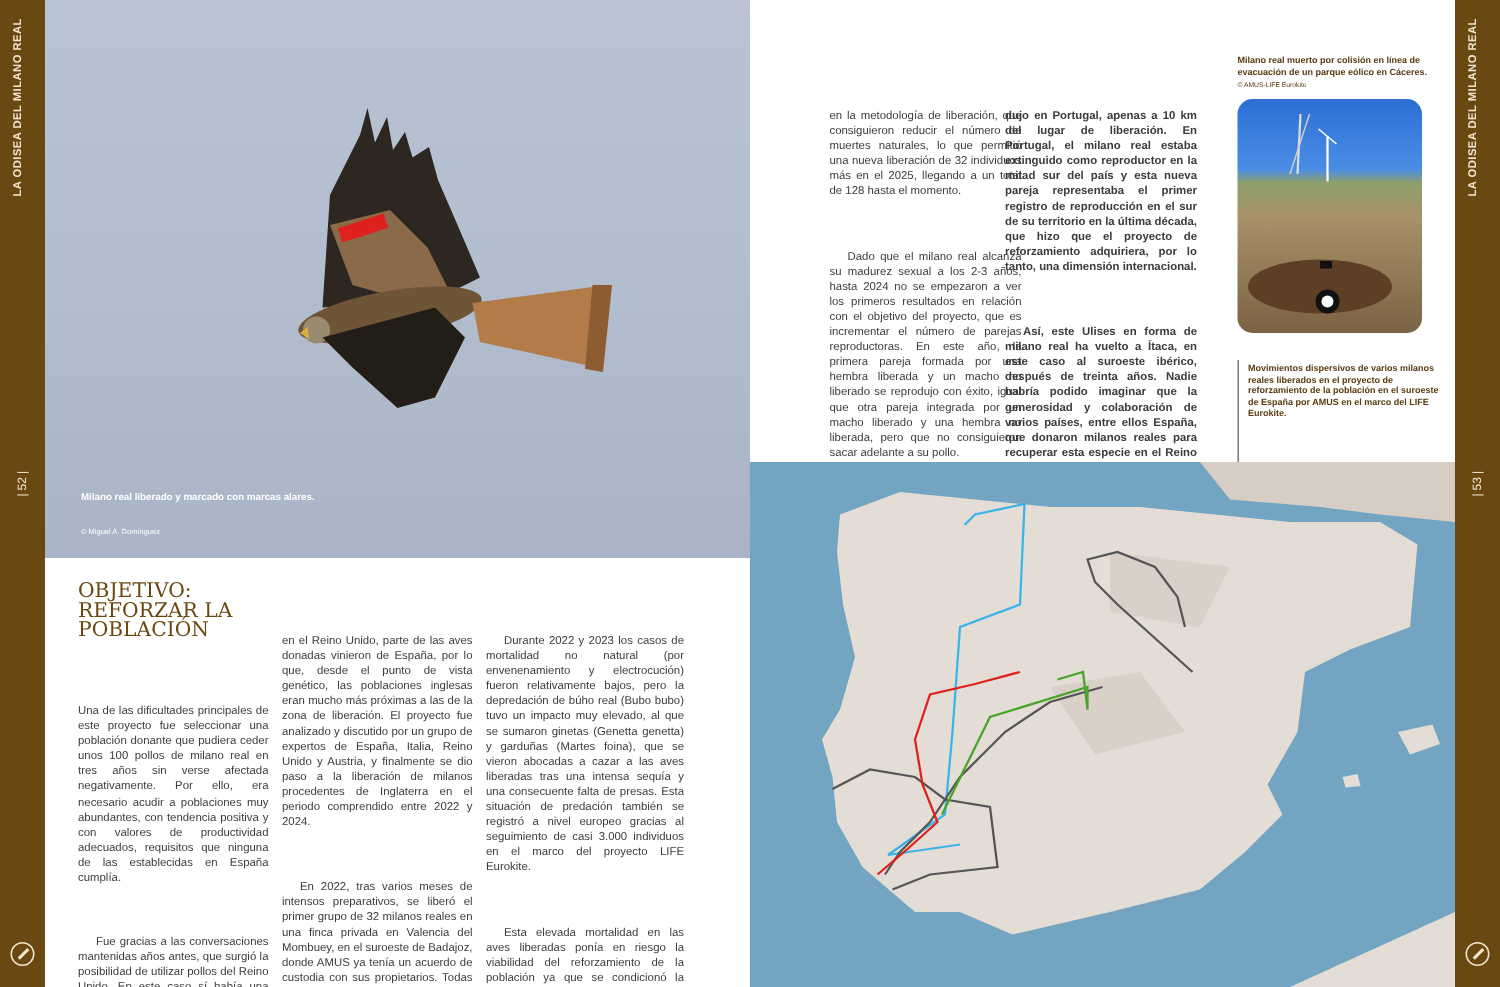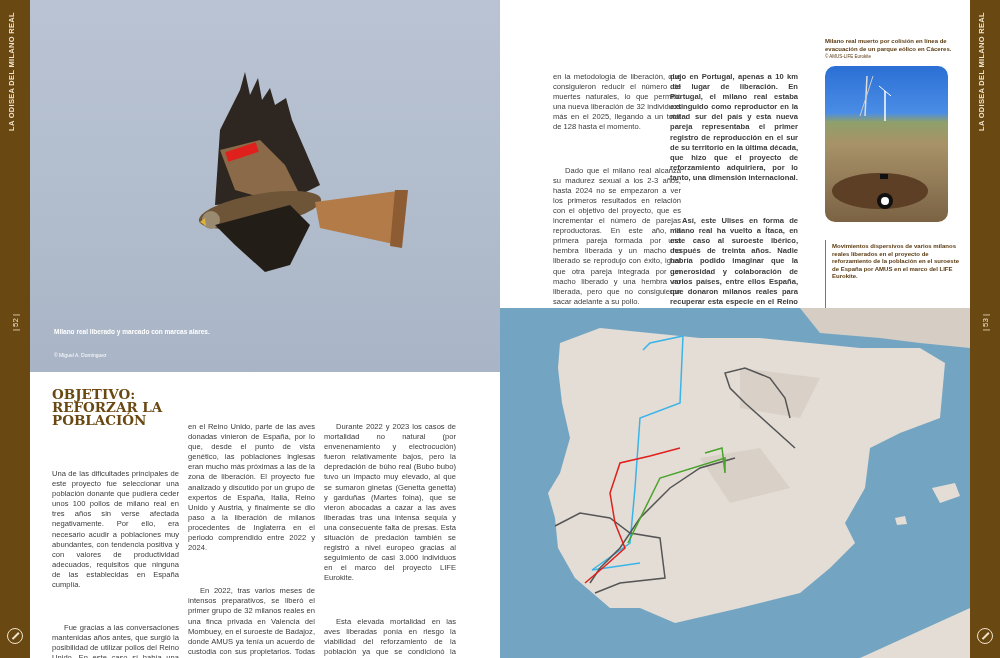--- a/index.html
+++ b/index.html
@@ -20,21 +20,21 @@
 
   
   .photo-kite { position:absolute; left:30px; top:0; width:470px; height:372px;
     background: linear-gradient(180deg, #b9c3d3 0%, #b2bdcd 50%, #a9b5c6 100%); overflow:hidden; }
   .photo-kite svg { position:absolute; left:0; top:0; }
   .photo-caption { position:absolute; left:24px; top:328px; width:200px; font-size:6.5px; color:#fff; font-weight:bold; line-height:8px; }
   .photo-credit { position:absolute; left:24px; top:352px; font-size:5px; color:#fff; }
 
   
   .heading { position:absolute; left:52px; top:388px; width:140px; font-family:"DejaVu Serif", serif;
-    font-size:13.5px; font-weight:bold; color:#6a4812; line-height:13px; }
+    font-size:13.5px; font-weight:normal; color:#6a4812; line-height:13px; }
   .col { position:absolute; font-size:7.6px; line-height:10.1px; text-align:justify; color:#3b3b3b; }
   .col p { text-indent:12px;margin-top:33px; }
   .col p.noindent { text-indent:0; }
 
   .col1 { left:52px; top:436px; width:127px; }
   .col2 { left:188px; top:389px; width:127px; }
   .col3 { left:324px; top:389px; width:132px; }
 
   .col4 { left:553px; top:39px; width:128px; }
   .col5 { left:670px; top:39px; width:128px;font-weight:bold; }

